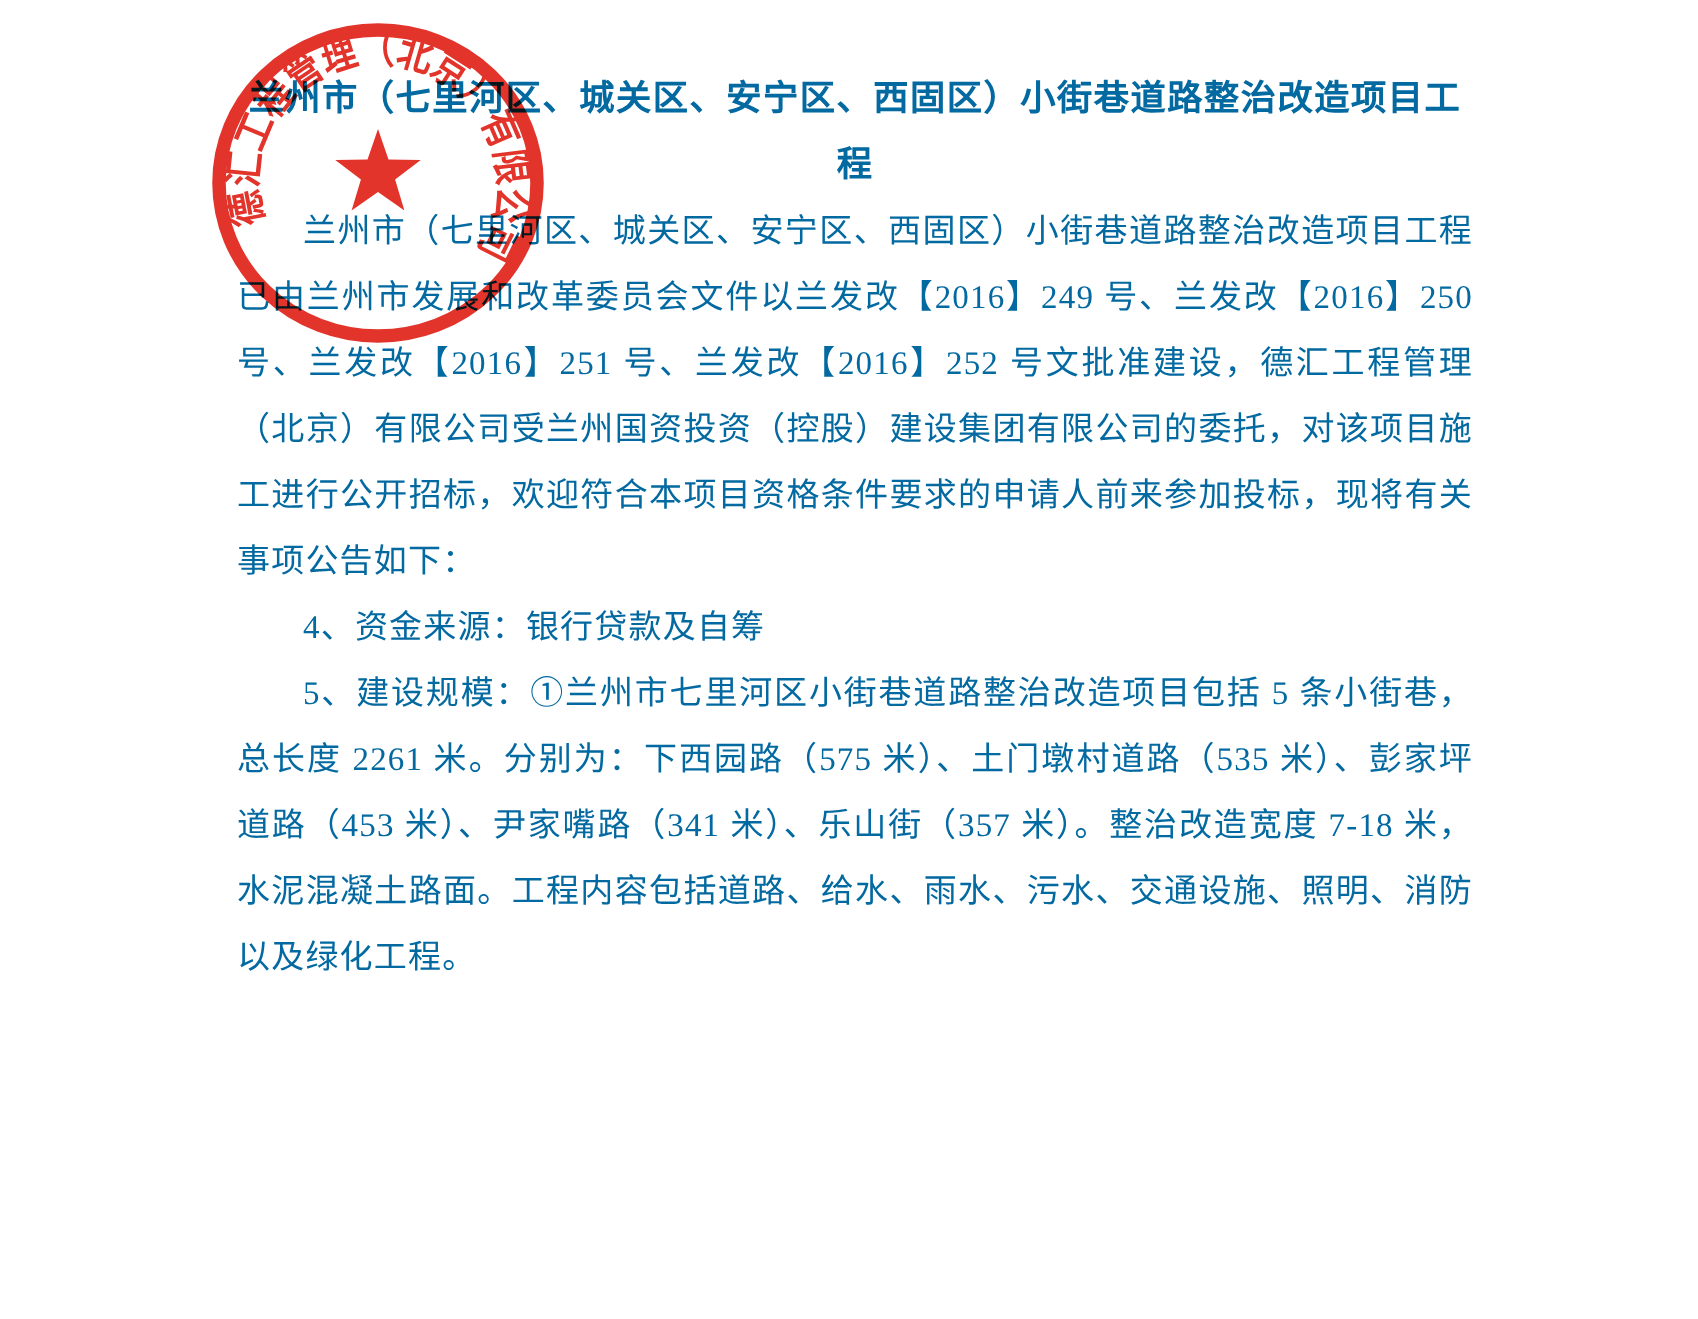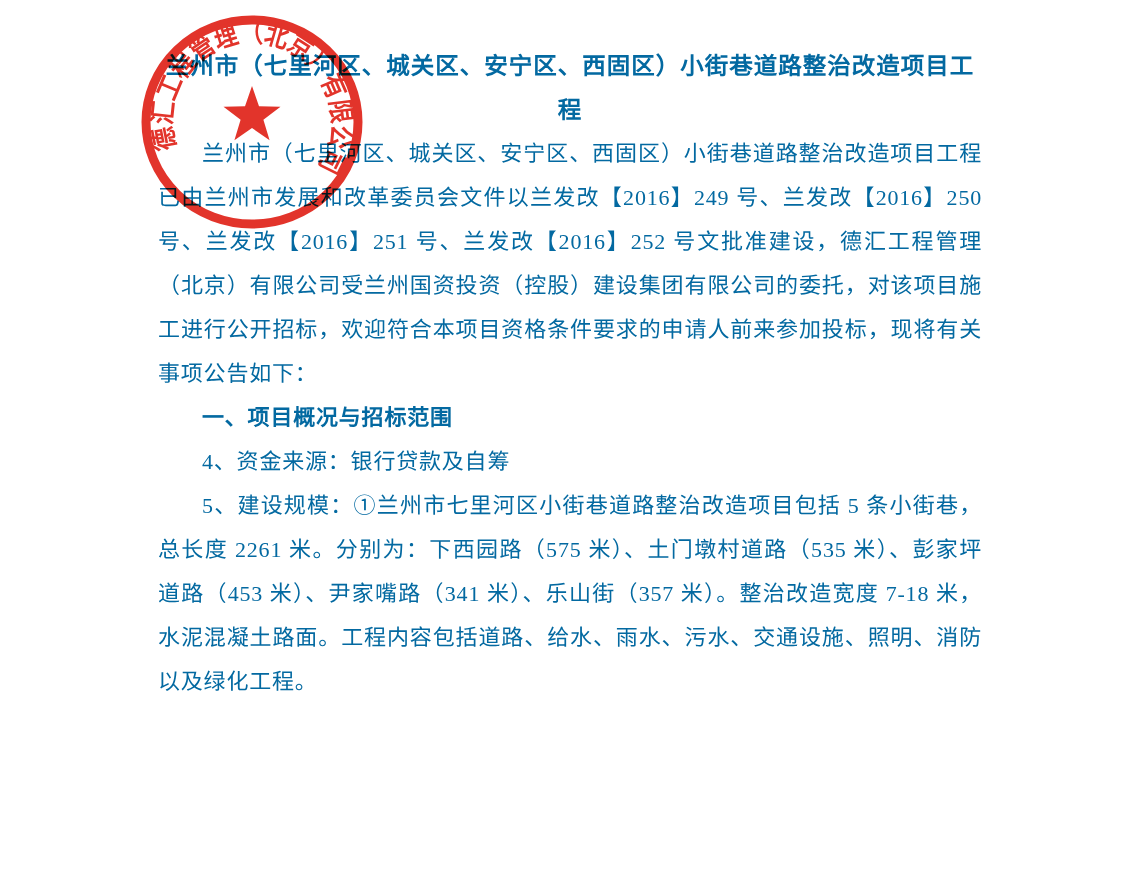--- a/index.html
+++ b/index.html
@@ -54,21 +54,20 @@
 <div class="page">
 
   <div class="content">
 
     <h1 class="doc-title">
       <div>兰州市（七里河区、城关区、安宁区、西固区）小街巷道路整治改造项目工程</div>
     </h1>
 
     <p class="para indent">兰州市（七里河区、城关区、安宁区、西固区）小街巷道路整治改造项目工程已由兰州市发展和改革委员会文件以兰发改【2016】249 号、兰发改【2016】250 号、兰发改【2016】251 号、兰发改【2016】252 号文批准建设，德汇工程管理（北京）有限公司受兰州国资投资（控股）建设集团有限公司的委托，对该项目施工进行公开招标，欢迎符合本项目资格条件要求的申请人前来参加投标，现将有关事项公告如下：</p>
 
-    <p class="para indent heading">一、项目概况与招标范围</p>
 
 
 
 
     <p class="para indent">4、资金来源：银行贷款及自筹</p>
 
     <p class="para indent">5、建设规模：①兰州市七里河区小街巷道路整治改造项目包括 5 条小街巷，总长度 2261 米。分别为：下西园路（575 米）、土门墩村道路（535 米）、彭家坪道路（453 米）、尹家嘴路（341 米）、乐山街（357 米）。整治改造宽度 7-18 米，水泥混凝土路面。工程内容包括道路、给水、雨水、污水、交通设施、照明、消防以及绿化工程。</p>
 
   </div>
 

